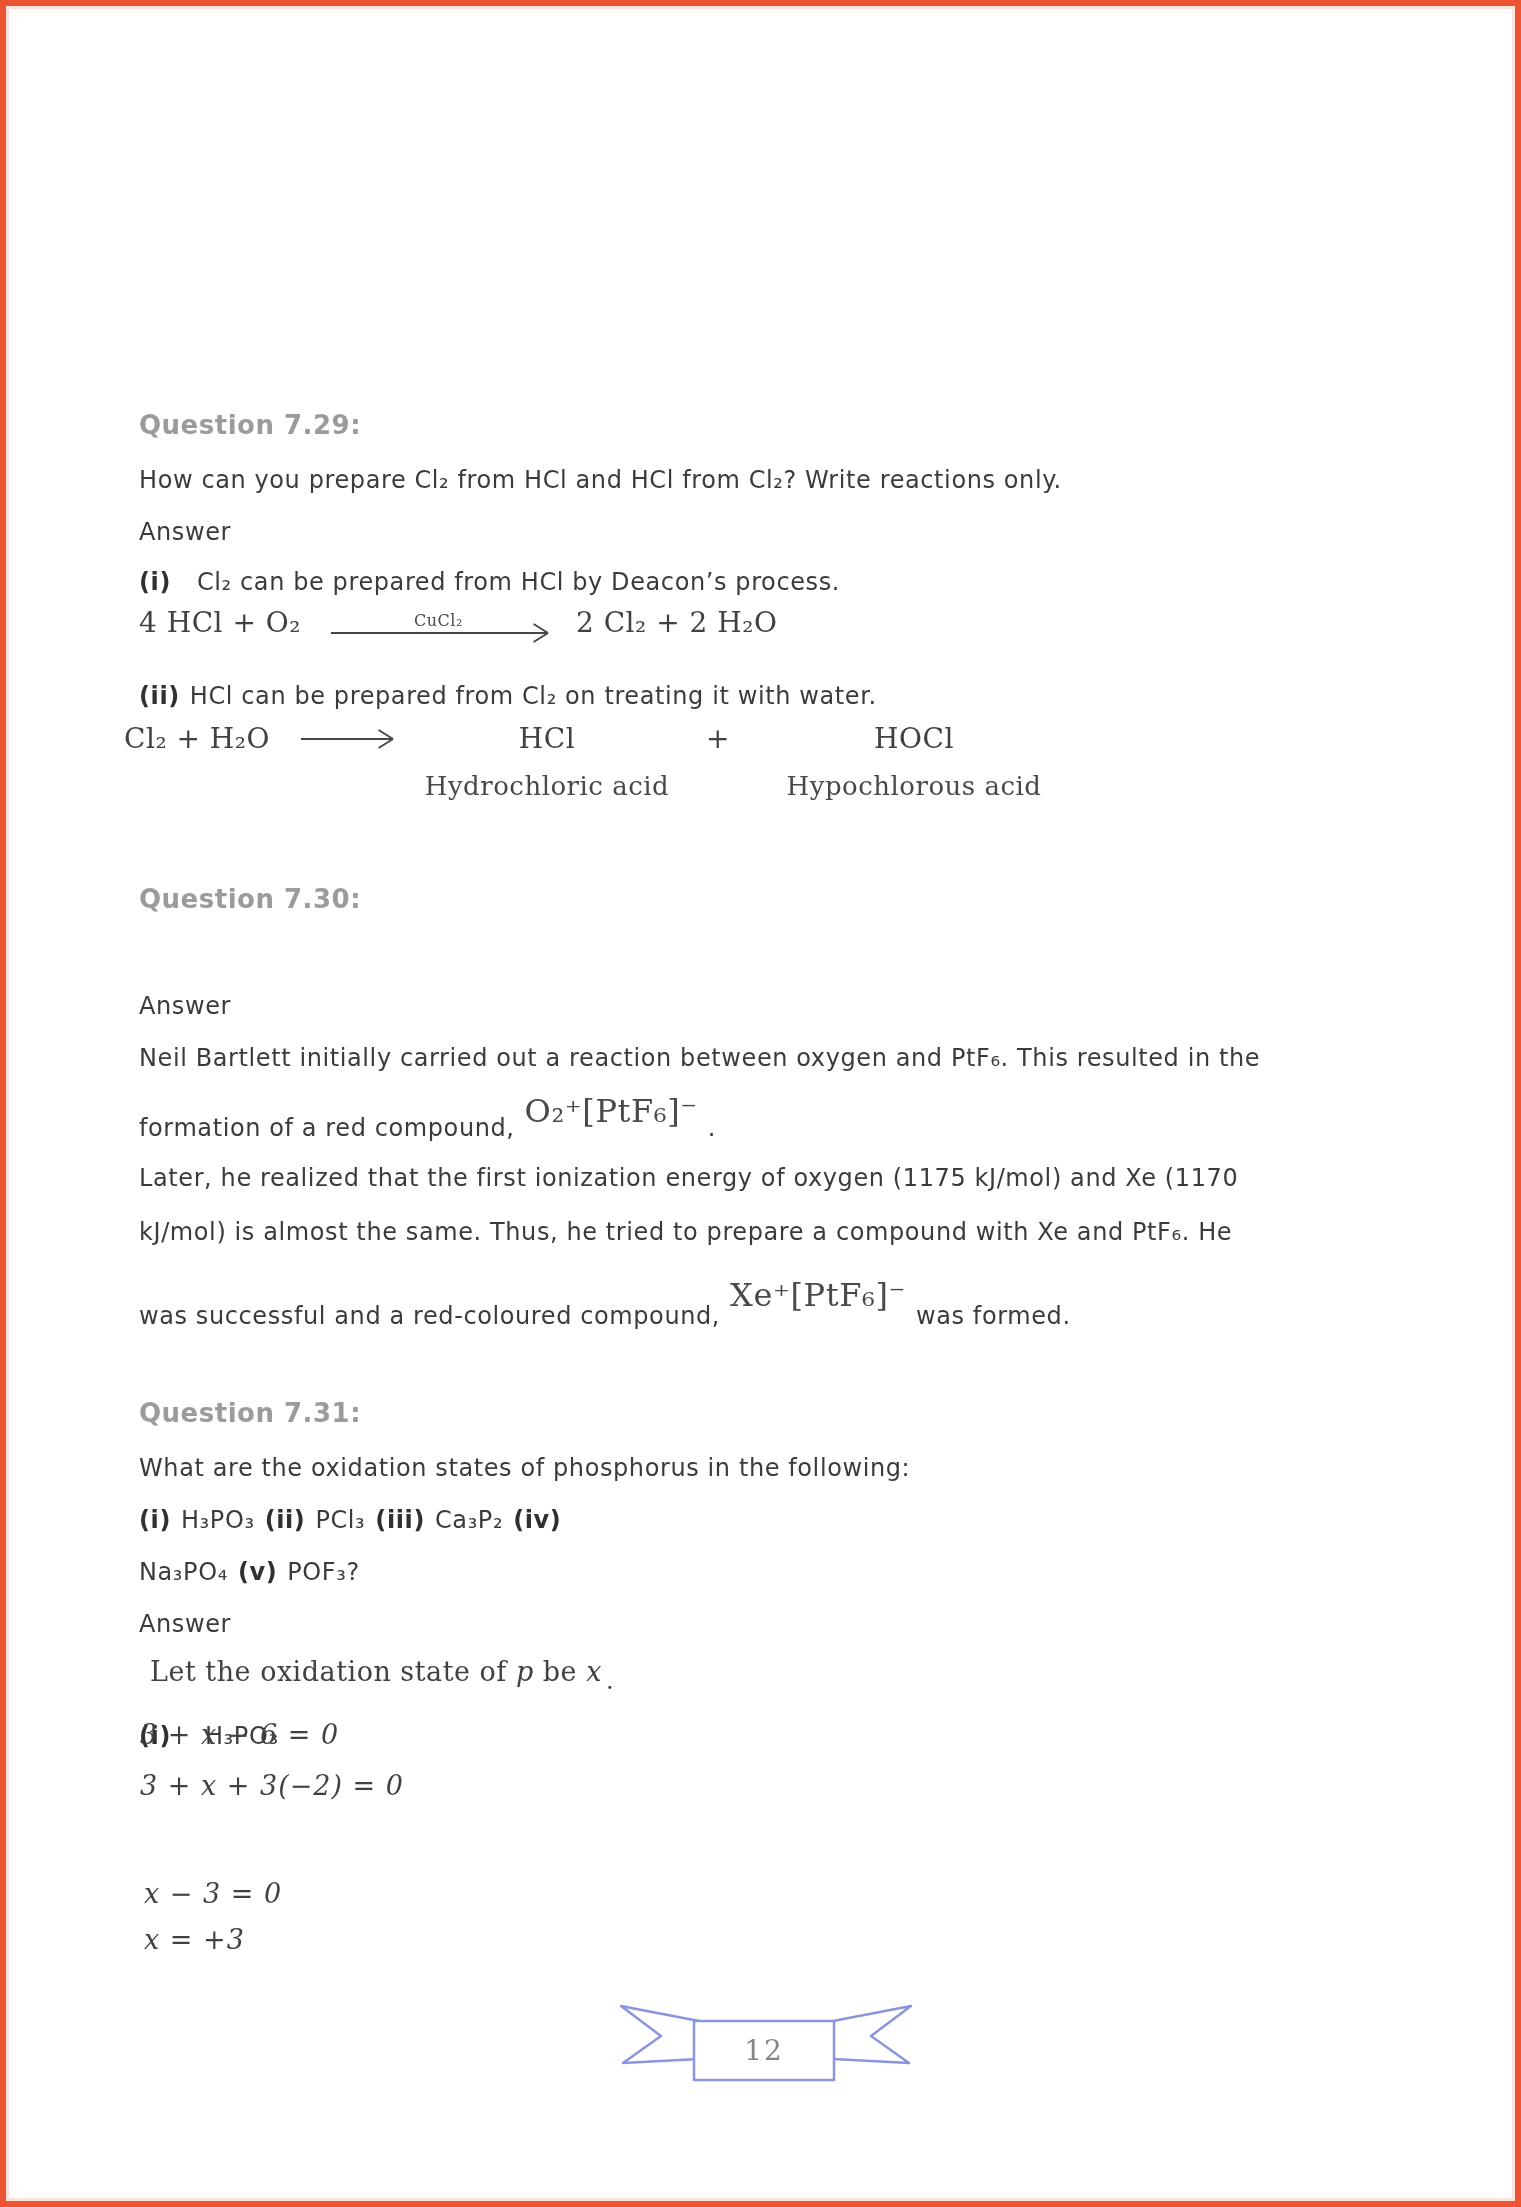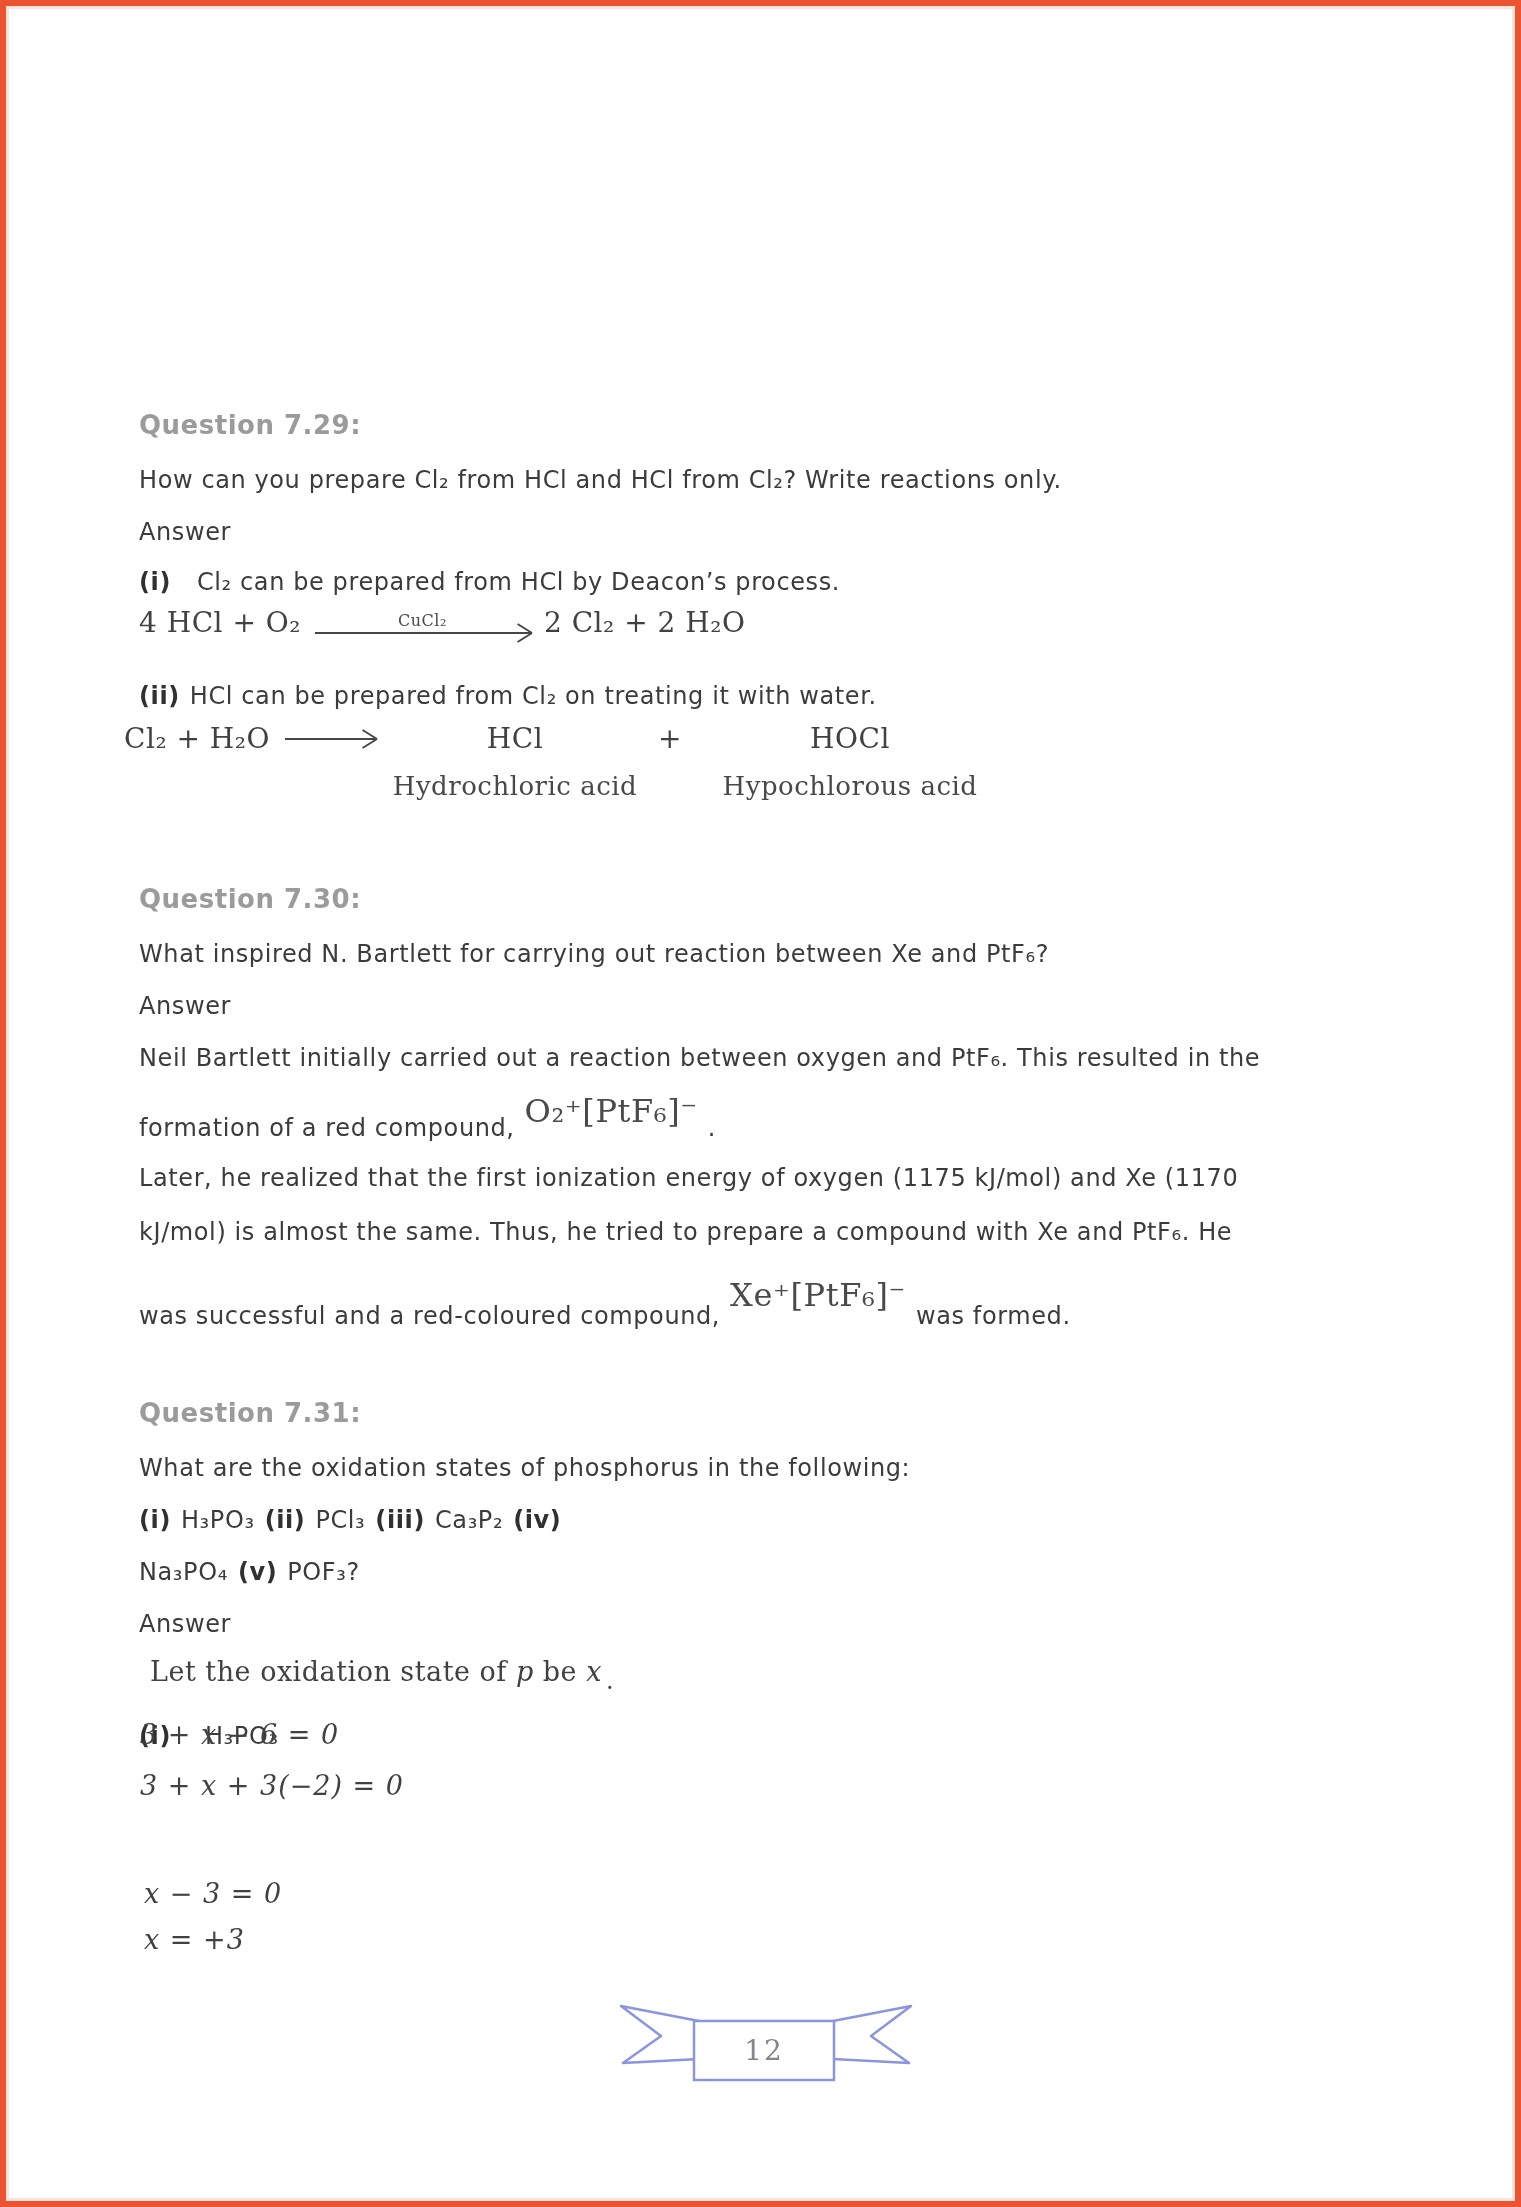--- a/index.html
+++ b/index.html
@@ -27,21 +27,21 @@
   .body-line {
     font-size: 24px;
     letter-spacing: 0.6px;
     color: #3b3b3b;
   }
   .b { font-weight: 700; color: #303030; }
 
   
   .serif { font-family: "DejaVu Serif", "Liberation Serif", serif; color: #414141; }
   .eq-row { display: flex; align-items: center; }
-  .eq-main { font-size: 28px; letter-spacing: 0.5px; }
+  .eq-main { font-size: 28px; letter-spacing: 0.5px; gap: 16px; }
 
   .rxn-arrow { display: inline-flex; flex-direction: column; align-items: center; margin: 0 14px; }
   .rxn-arrow .cat-label { font-size: 16px; color: #4a4a4a; margin-bottom: 2px; letter-spacing: 0.5px; }
   .shaft { position: relative; height: 2px; background: #474747; }
   .shaft-long { width: 215px; }
   .shaft-short { width: 90px; }
   .shaft::before, .shaft::after {
     content: "";
     position: absolute;
     right: -2px;
@@ -131,21 +131,20 @@
 
     <span></span>
     <span></span>
     <span class="center prod-name">Hydrochloric acid</span>
     <span></span>
     <span class="center prod-name">Hypochlorous acid</span>
   </div>
 
   <div class="abs q-heading" style="top:878px">Question 7.30:</div>
 
-  <div class="abs body-line" style="top:934px">What inspired N. Bartlett for carrying out reaction between Xe and PtF₆?</div>
 
   <div class="abs body-line" style="top:986px">Answer</div>
 
   <div class="abs body-line" style="top:1038px">Neil Bartlett initially carried out a reaction between oxygen and PtF₆. This resulted in the</div>
 
   <div class="abs body-line baseline-row" style="top:1100px">
     <span>formation of a red compound,</span>
     <span class="inline-formula">O₂⁺[PtF₆]⁻</span>
     <span>.</span>
   </div>

